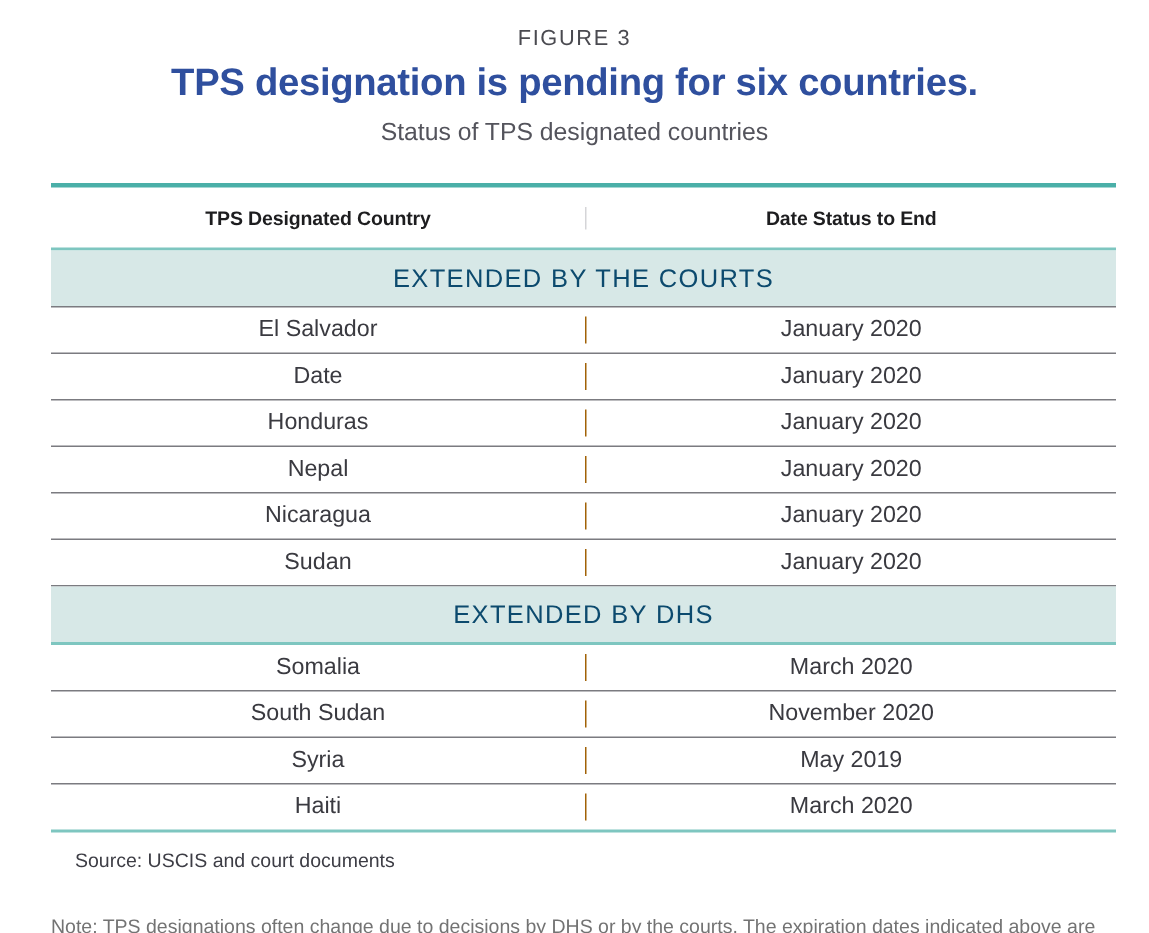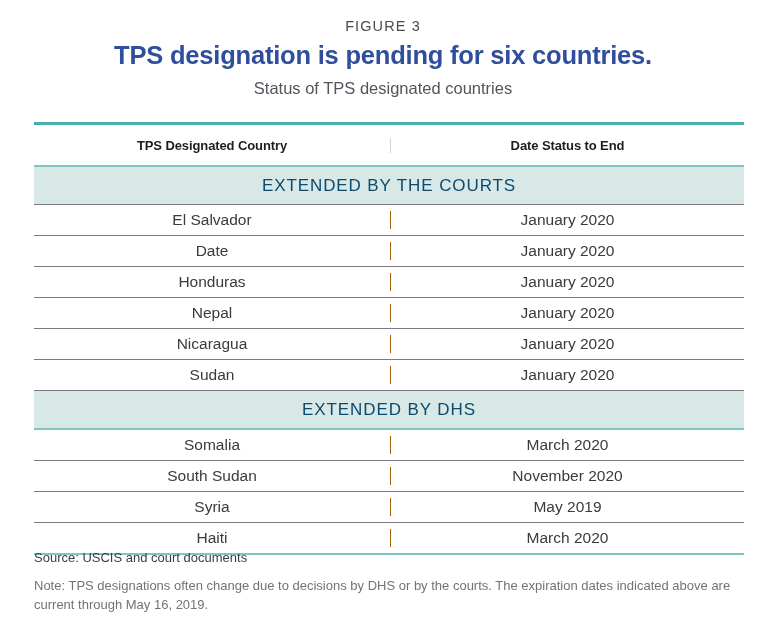--- a/index.html
+++ b/index.html
@@ -126,21 +126,21 @@
   
   .notes {
     position: absolute;
     left: 34px;
     top: 550px;
     width: 712px;
   }
   .note-source {
     font-size: 13px;
     color: #3d3d45;
-    margin: 0;
+    margin: 16px;
     font-family: "Liberation Sans", sans-serif;
   }
   .note-body {
     font-size: 13px;
     color: #737373;
     margin: 0;
     padding-top: 12px;
     line-height: 1.45;
     font-family: "Liberation Sans", sans-serif;
   }

